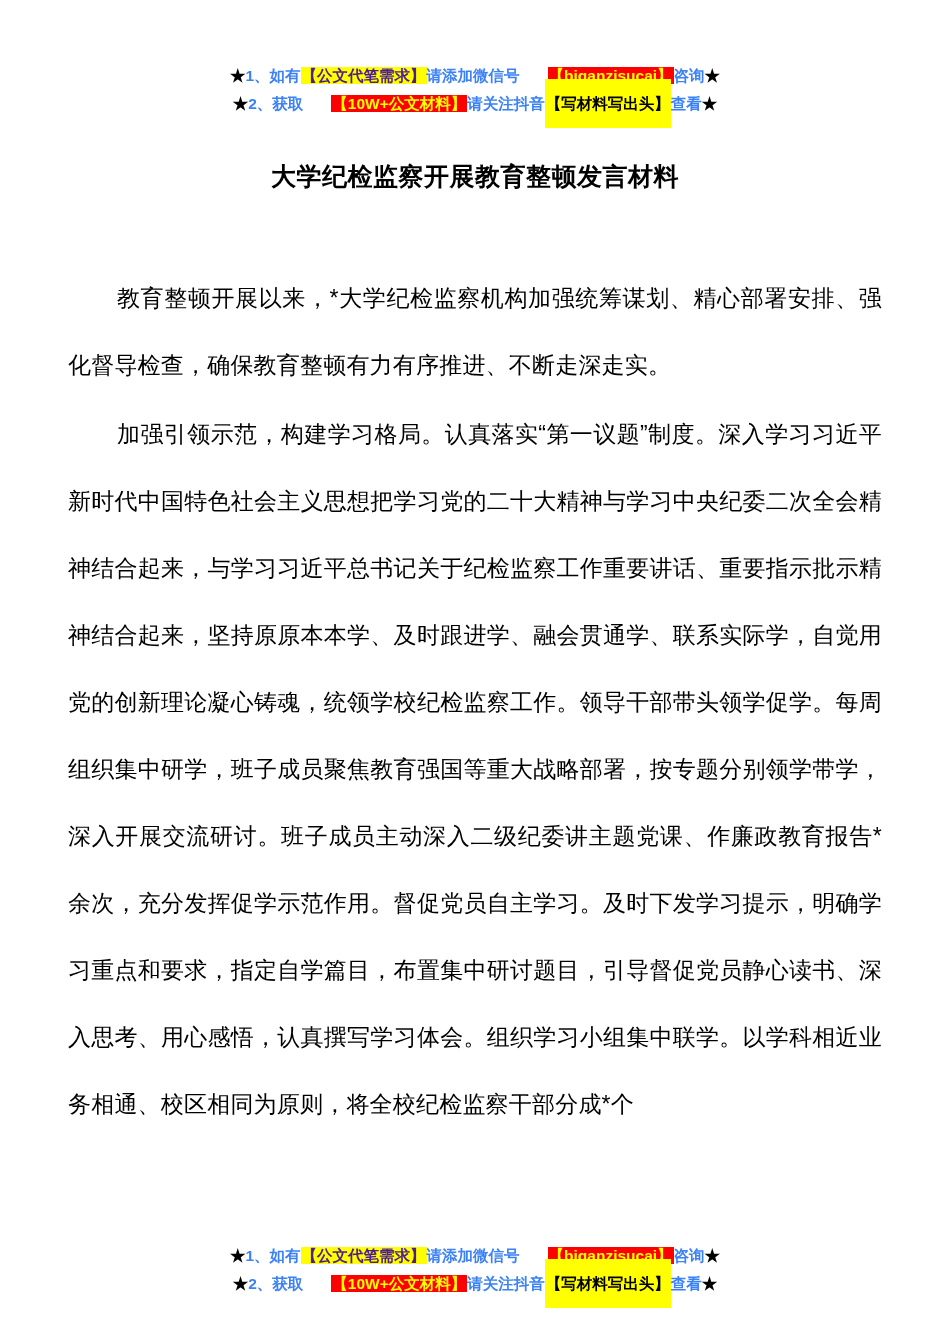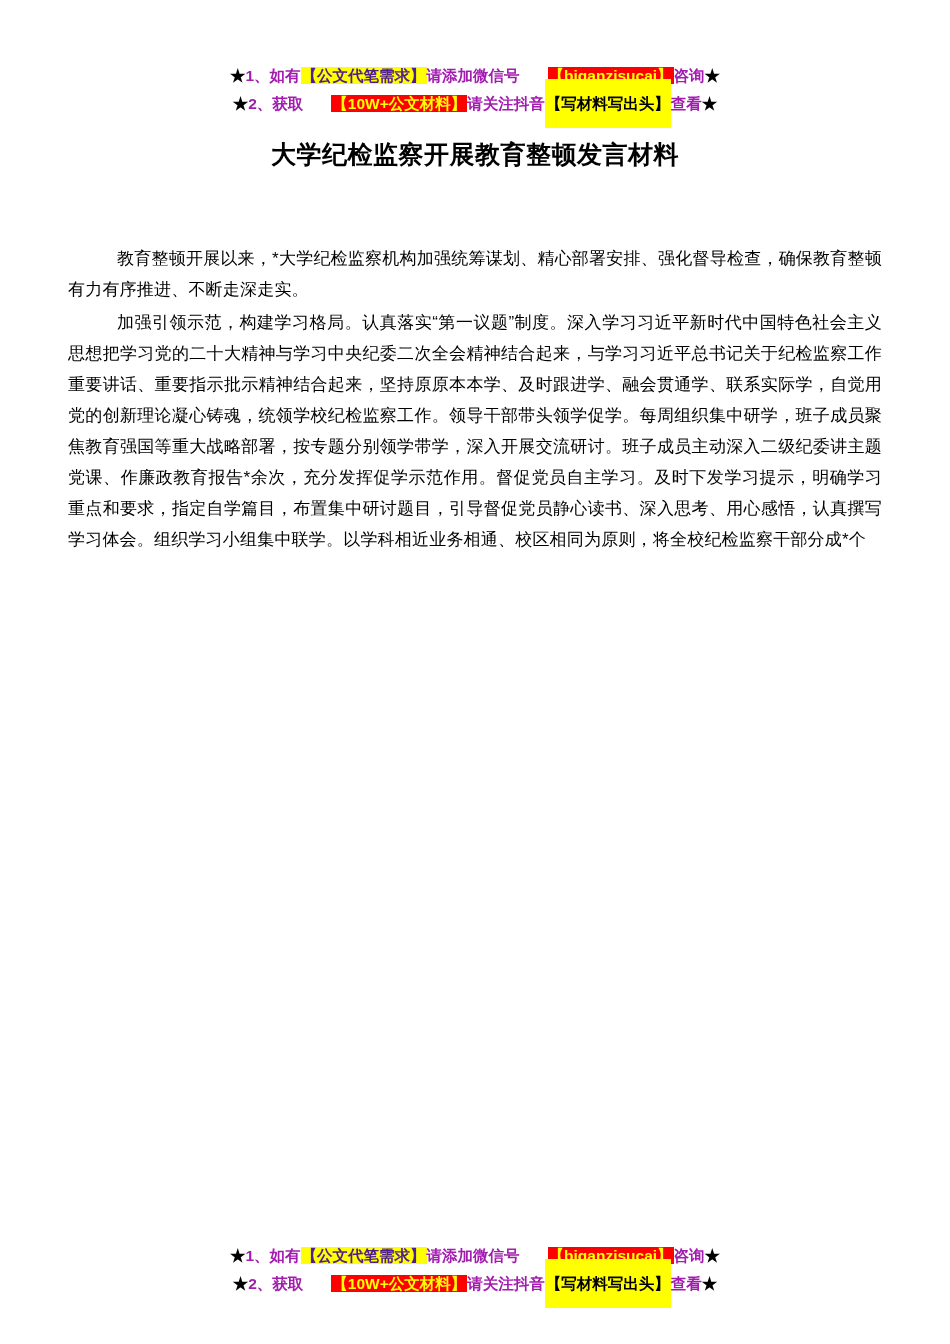--- a/index.html
+++ b/index.html
@@ -37,21 +37,21 @@
   .promo-top {
     margin-top: 62px;
   }
   .promo-bottom {
     margin-bottom: 46px;
   }
   .promo .star {
     color: #000000;
   }
   .promo .plain {
-    color: #a21caf;
+    color: #3b82f6;
   }
   .hl-yellow {
     background: #ffff00;
     color: #4c1d95;
     padding: 0 1px;
   }
   .hl-red {
     background: #ff0000;
     color: #ffff00;
     padding: 0 1px;
@@ -63,32 +63,32 @@
     padding: 16px 1px;
     text-align: right;
   }
 
   
   .doc-title {
     text-align: center;
     font-size: 25px;
     font-weight: bold;
     letter-spacing: 0.5px;
-    margin-top: 20px;
+    margin-top: 42px;
   }
 
   
   .content {
     margin: 0 68px;
     padding-top: 72px;
     flex: 1 1 auto;
   }
   .para {
-    font-size: 17px;
-    line-height: 31px;
+    font-size: 23px;
+    line-height: 67px;
     text-align: justify;
     text-justify: inter-ideograph;
     text-indent: 49px;
     margin: 0 0 2px 0;
     letter-spacing: 0.2px;
   }
   .para b {
     font-weight: normal;
   }
   .footer-wrap {

